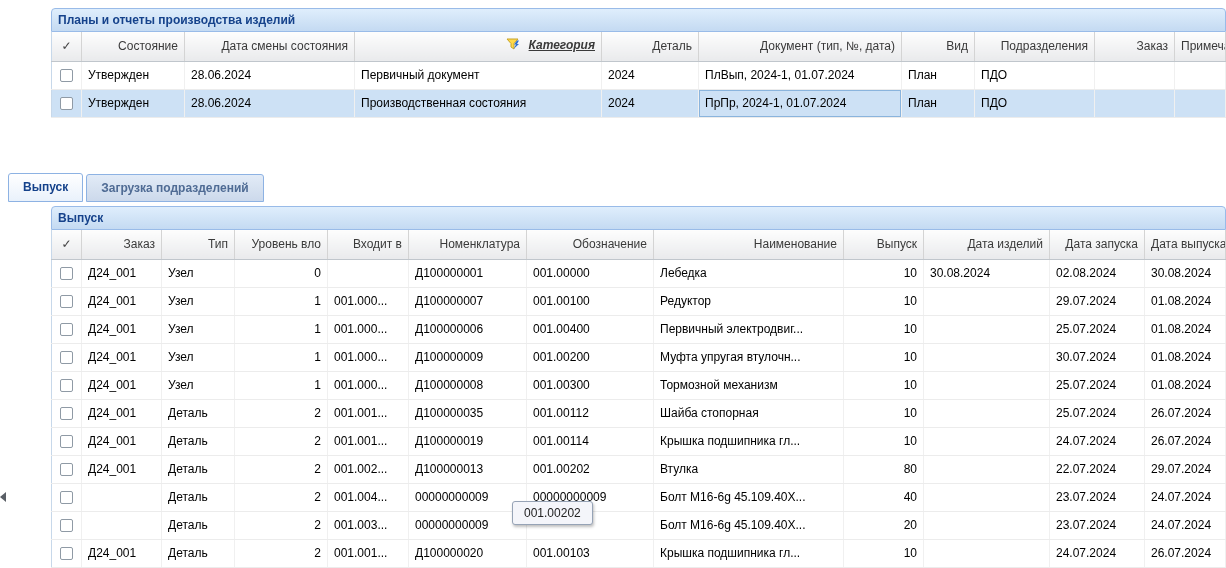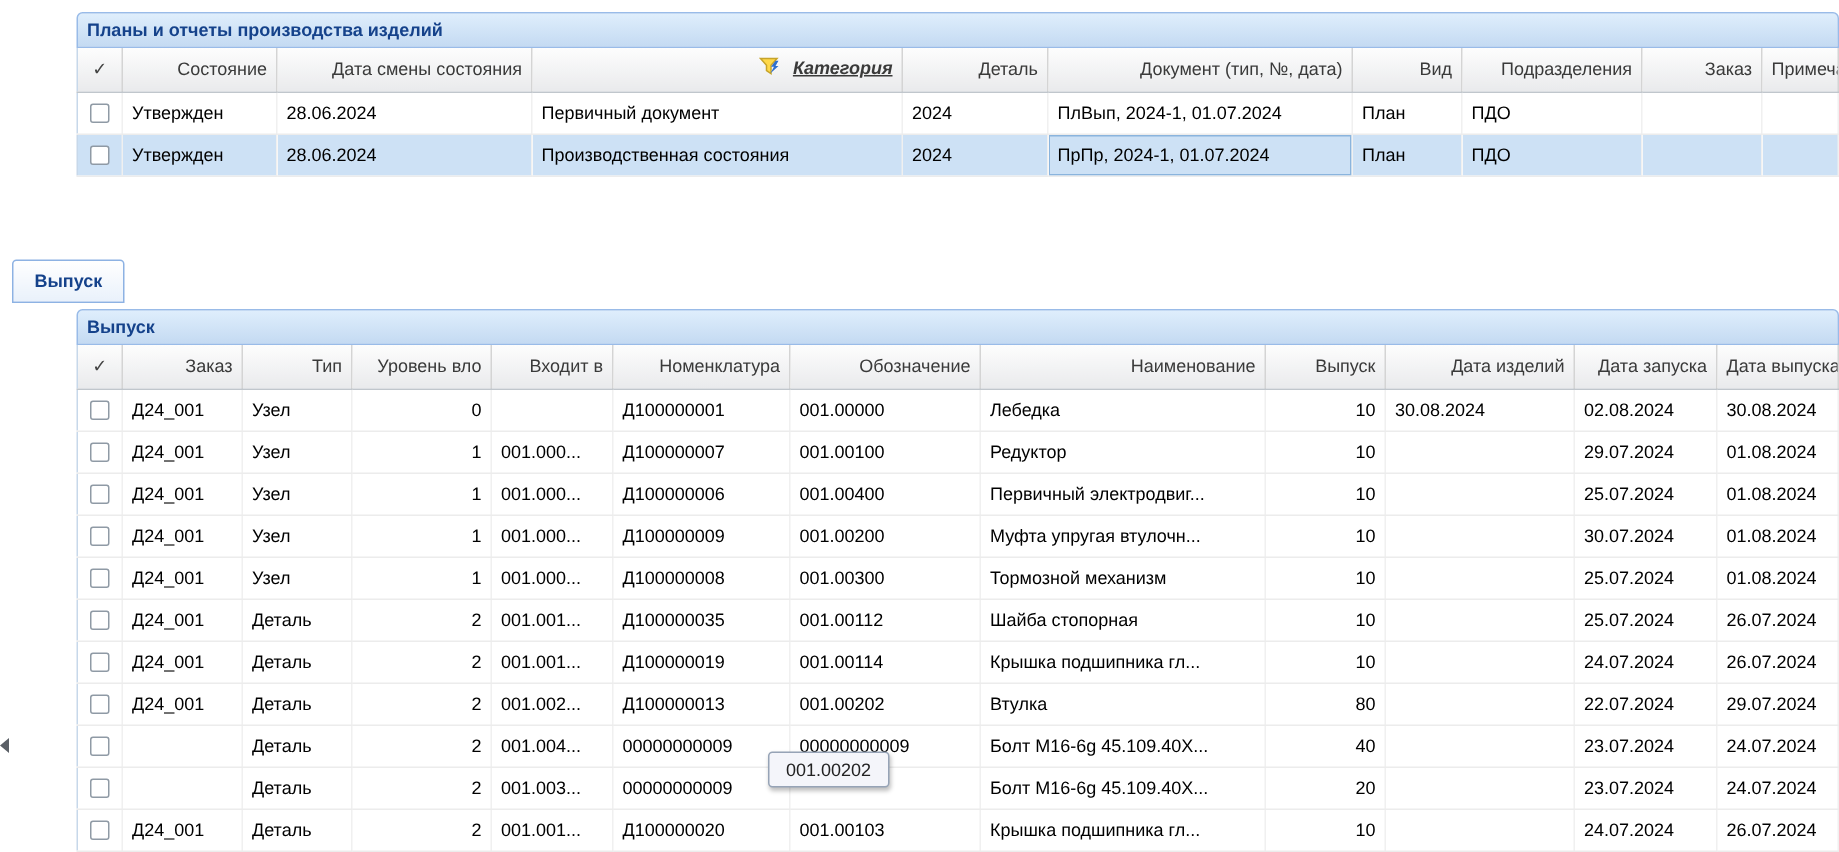--- a/index.html
+++ b/index.html
@@ -189,20 +189,23 @@
             <td></td>
           </tr>
         </tbody>
     </table>
   </section>
 
   <nav class="tabs">
     <div class="tab active">
       <span>Выпуск</span>
     </div>
+    <div class="tab">
+      <span>Загрузка подразделений</span>
+    </div>
   </nav>
 
   <section class="grid-panel bottom-grid">
     <header class="panel-header">
       <span class="panel-title">Выпуск</span>
     </header>
     <table class="grid">
       <colgroup>
         <col style="width:30px">
           <col style="width:80px">

